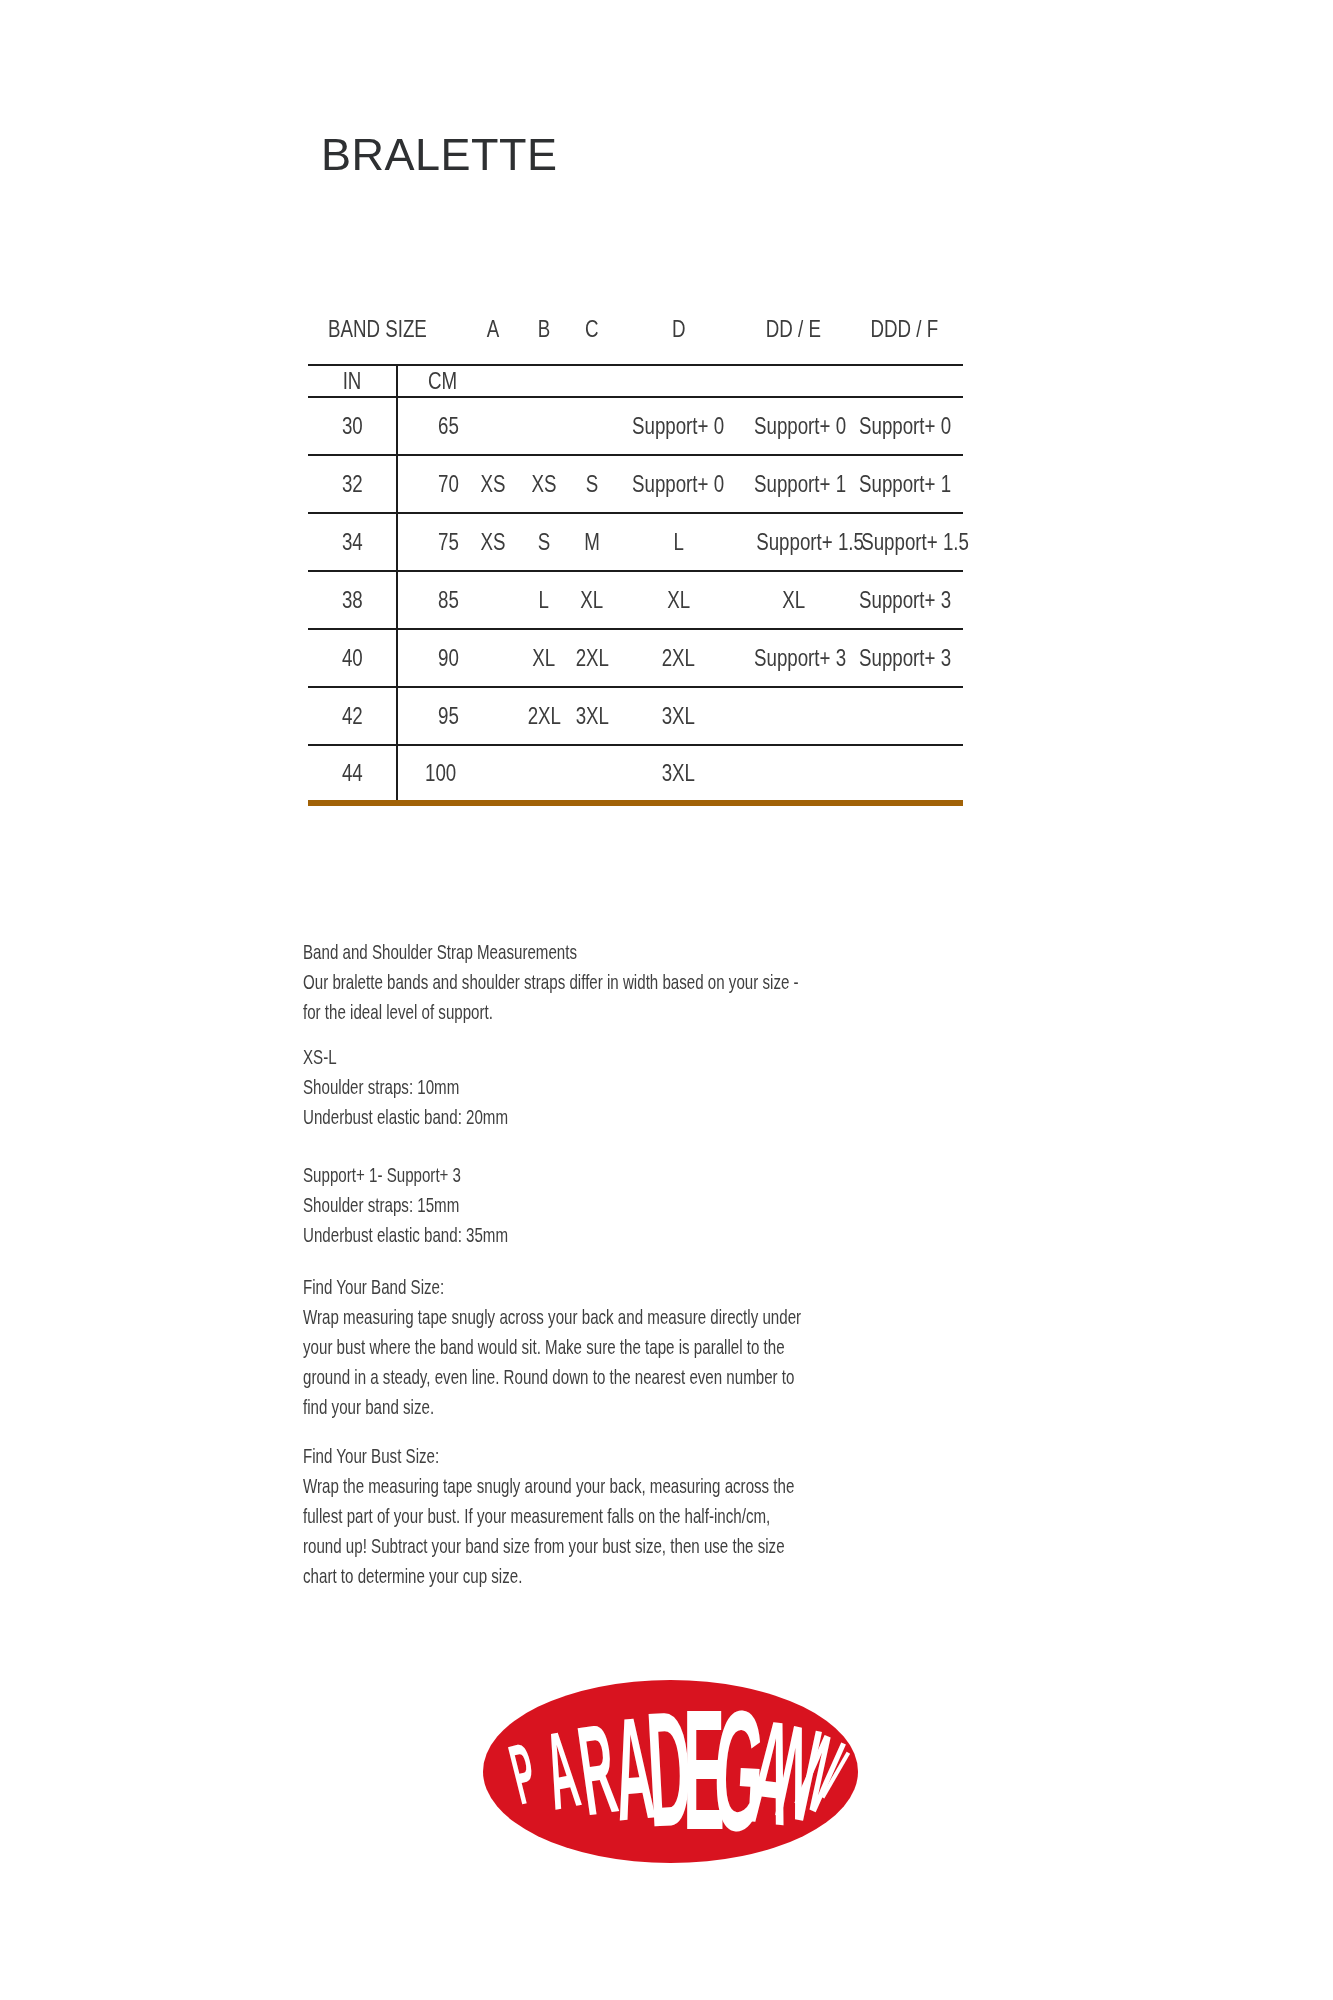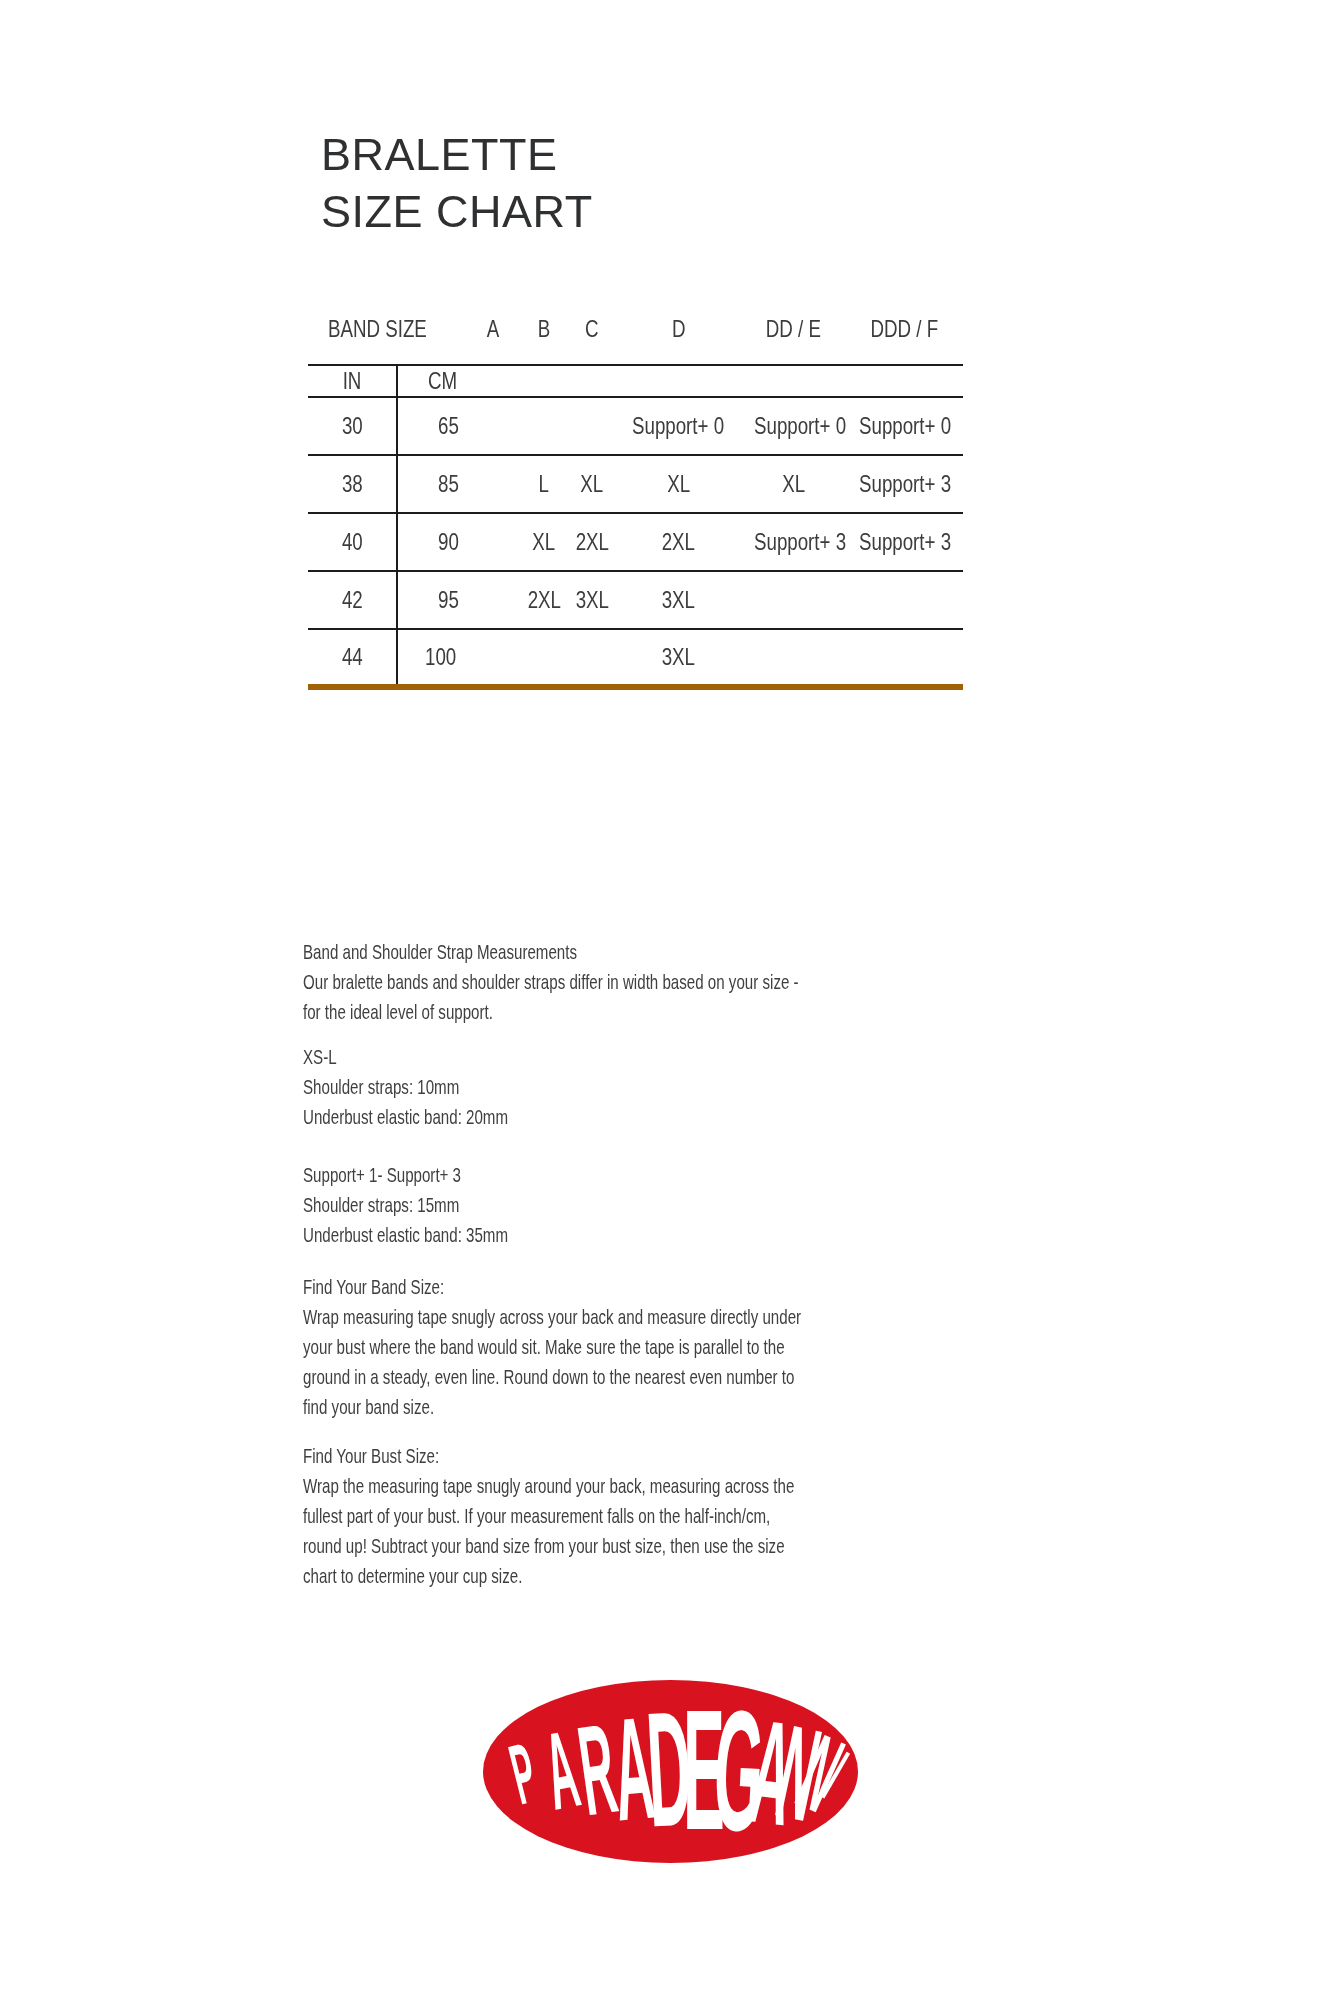--- a/index.html
+++ b/index.html
@@ -47,21 +47,20 @@
   .logo { position:absolute; left:483px; top:1680px; width:375px; height:183px; }
   .logo-letter { fill:#ffffff; font-weight:700; text-anchor:middle; font-family:"Liberation Sans","DejaVu Sans",sans-serif; }
 </style>
 </head>
 <body>
 
 <div class="page">
 
   <div class="title">
     <div>BRALETTE</div>
-    <div>SIZE CHART</div>
   </div>
 
   <table class="size-table">
     <colgroup>
       <col style="width:89px">
         <col style="width:68px">
         <col style="width:55px">
         <col style="width:48px">
       <col style="width:48px">
         <col style="width:125px">
@@ -87,20 +86,40 @@
     <tbody>
       <tr class="data-row">
         <td class="in-col"><span class="cx">30</span></td>
         <td class="cm-col"><span class="cx left">65</span></td>
         <td><span class="cx"></span></td>
         <td><span class="cx"></span></td>
         <td><span class="cx"></span></td>
         <td><span class="cx">Support+ 0</span></td>
         <td><span class="cx">Support+ 0</span></td>
         <td><span class="cx">Support+ 0</span></td>
+      </tr>
+      <tr class="data-row">
+        <td class="in-col"><span class="cx">32</span></td>
+        <td class="cm-col"><span class="cx left">70</span></td>
+        <td><span class="cx">XS</span></td>
+        <td><span class="cx">XS</span></td>
+        <td><span class="cx">S</span></td>
+        <td><span class="cx">Support+ 0</span></td>
+        <td><span class="cx">Support+ 1</span></td>
+        <td><span class="cx">Support+ 1</span></td>
+      </tr>
+      <tr class="data-row">
+        <td class="in-col"><span class="cx">34</span></td>
+        <td class="cm-col"><span class="cx left">75</span></td>
+        <td><span class="cx">XS</span></td>
+        <td><span class="cx">S</span></td>
+        <td><span class="cx">M</span></td>
+        <td><span class="cx">L</span></td>
+        <td><span class="cx">Support+ 1.5</span></td>
+        <td><span class="cx">Support+ 1.5</span></td>
       </tr>
       <tr class="data-row">
         <td class="in-col"><span class="cx">38</span></td>
         <td class="cm-col"><span class="cx left">85</span></td>
         <td><span class="cx"></span></td>
         <td><span class="cx">L</span></td>
         <td><span class="cx">XL</span></td>
         <td><span class="cx">XL</span></td>
         <td><span class="cx">XL</span></td>
         <td><span class="cx">Support+ 3</span></td>

